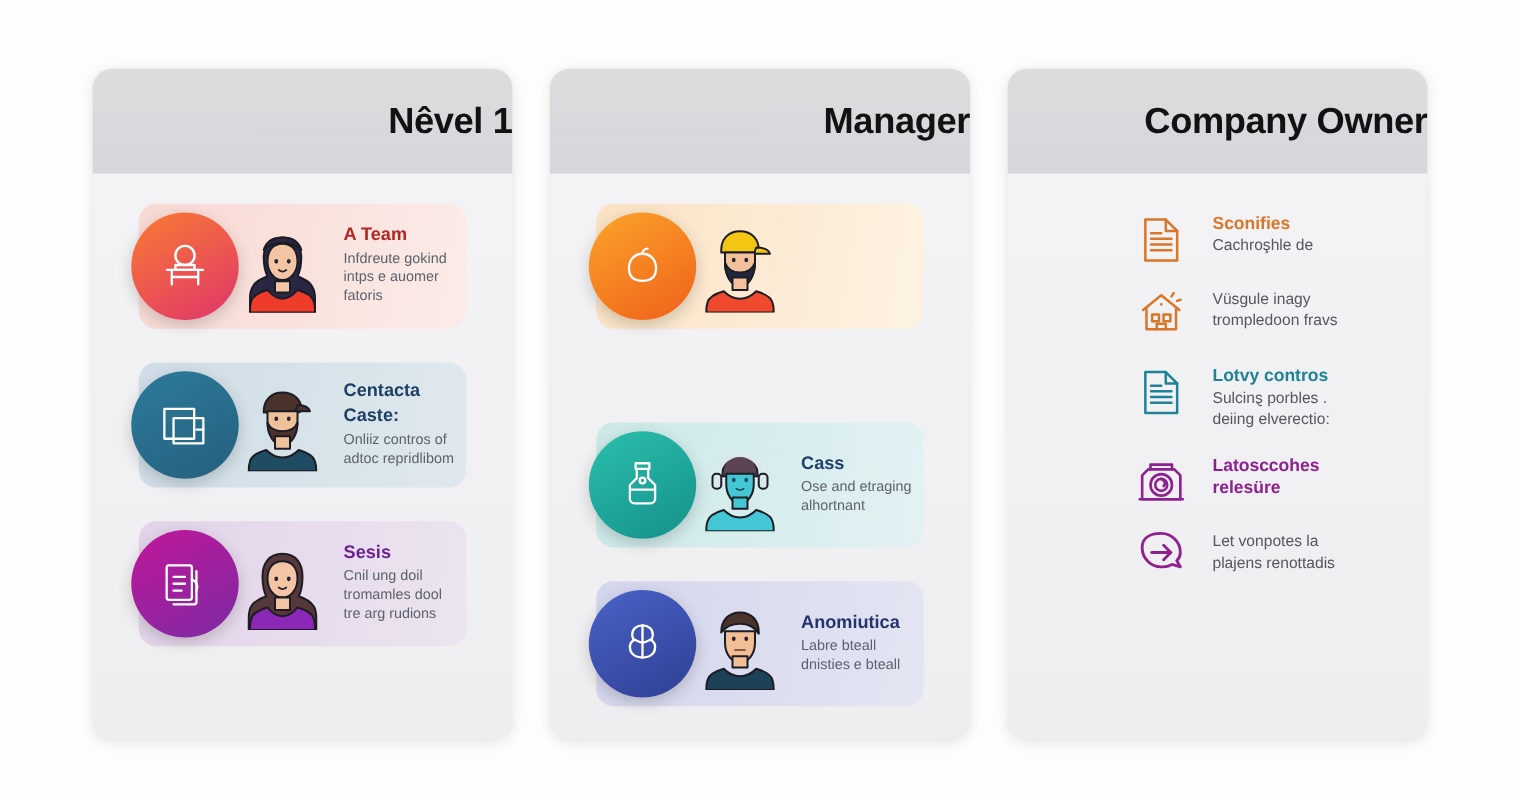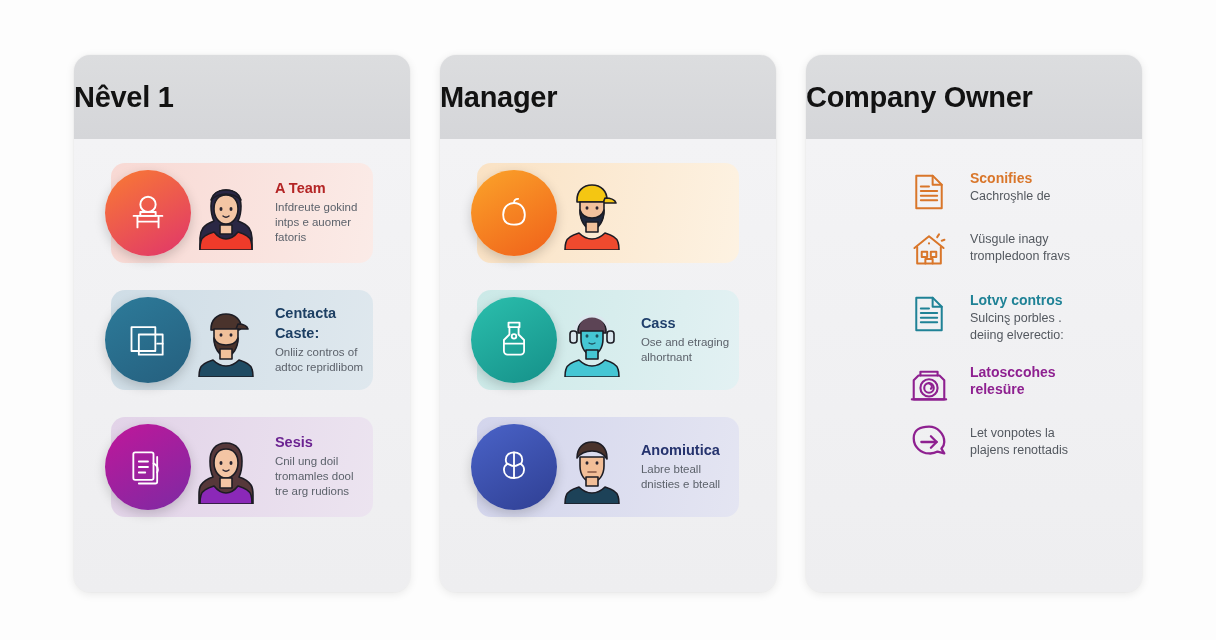--- a/index.html
+++ b/index.html
@@ -39,21 +39,21 @@
     overflow: hidden;
     display: flex;
     flex-direction: column;
   }
 
   .card-header {
     height: 84px;
     background: linear-gradient(180deg, #dcdddf 0%, #d5d6d9 100%);
     display: flex;
     align-items: center;
-    justify-content: flex-start;
+    justify-content: flex-end;
     flex: 0 0 auto;
   }
 
   .card-title {
     font-size: 29px;
     font-weight: bold;
     color: #121212;
     letter-spacing: -0.3px;
     text-align: center;
     line-height: 1;
@@ -307,21 +307,21 @@
                   <path d="M30 44h12v10H30z" fill="#f2c19c"></path>
                   <path d="M23 55c-7 2-12 5-13 9-1 3-1 5-1 8h54c0-3 0-5-1-8-1-4-6-7-13-9-4 4-9 6-13 6s-9-2-13-6z" fill="#ef4a2e"></path>
                 </g>
                 <g fill="#2a2430">
                   <ellipse cx="31" cy="30" rx="1.5" ry="1.8"></ellipse>
                   <ellipse cx="41" cy="30" rx="1.5" ry="1.8"></ellipse>
                 </g>
               </svg>
             </div>
           </div>
-          <div class="person-row" style="background: linear-gradient(100deg, rgb(203, 233, 231) 0%, rgb(227, 241, 243) 100%);">
+          <div class="person-row" style="background: linear-gradient(100deg, rgb(203, 233, 231) 0%, rgb(227, 241, 243) 100%); margin-top: 48px;">
             <div class="badge" style="background: linear-gradient(150deg, rgb(43, 191, 173) 0%, rgb(21, 144, 137) 100%);">
               <svg width="44" height="44" viewBox="0 0 48 48" fill="none" stroke="#ffffff" stroke-width="2" stroke-linecap="round" stroke-linejoin="round">
                 <path d="M18 5h12v5H18z"></path>
                 <path d="M19 10v8l-6 6v12a4 4 0 0 0 4 4h14a4 4 0 0 0 4-4V24l-6-6v-8"></path>
                 <circle cx="24" cy="20" r="2.5"></circle>
                 <path d="M13 28h22"></path>
               </svg>
             </div>
             <div class="avatar">
               <svg width="72" height="72" viewBox="0 0 72 72">

